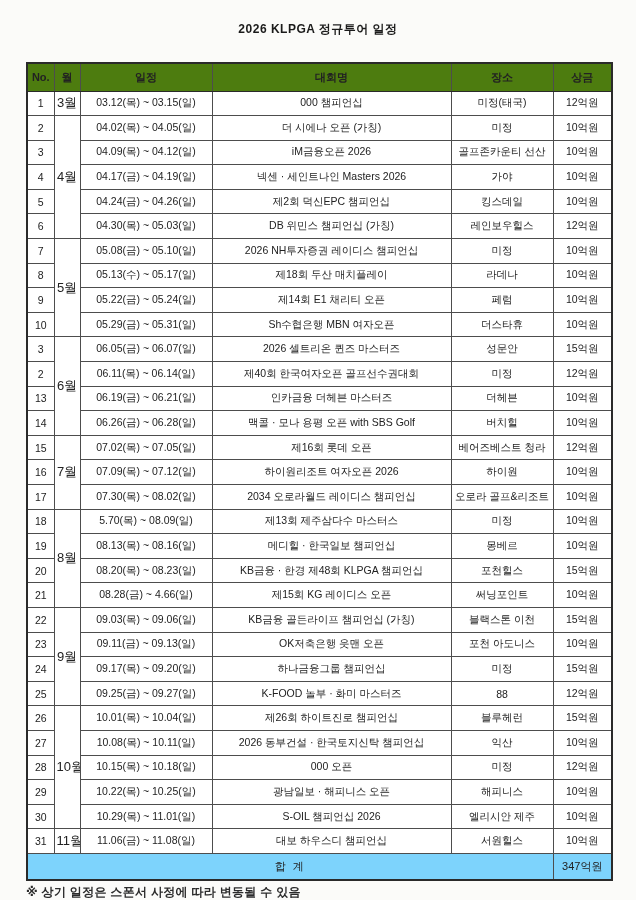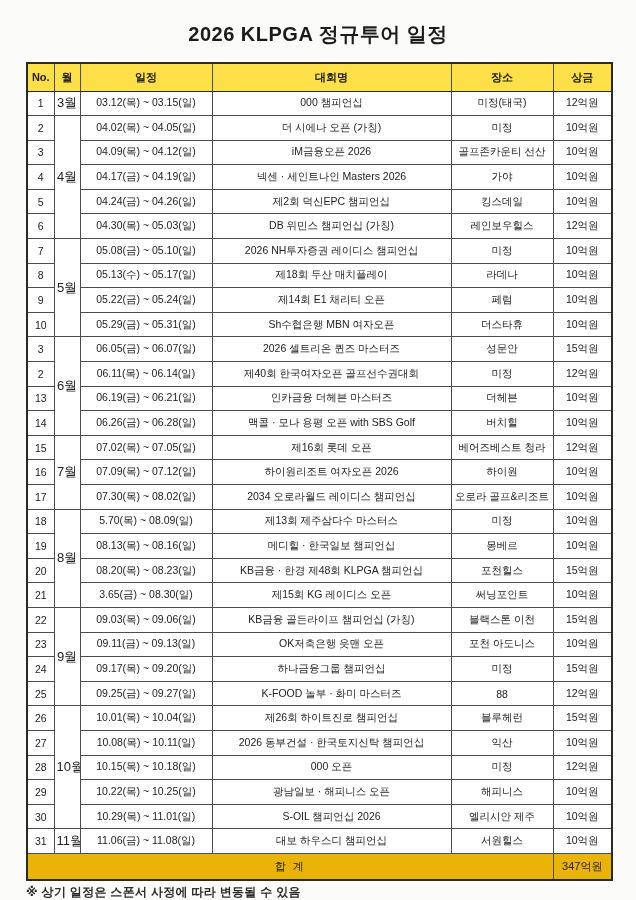--- a/index.html
+++ b/index.html
@@ -6,21 +6,21 @@
   html,body { width:636px; height:900px; }
   body {
     font-family: "Liberation Sans", "DejaVu Sans", sans-serif;
     background:#fbfbf9;
     color:#222;
     position:relative;
   }
   .page-title {
     text-align:center;
     padding-top:21px;
-    font-size:20px;
+    font-size:12px;
     font-weight:bold;
     letter-spacing:0.5px;
     color:#1b1b1b;
   }
   .table-wrap {
     position:absolute;
     left:26px;
     top:62px;
     width:585px;
   }
@@ -36,31 +36,31 @@
     border:1px solid #4d4d4d;
     text-align:center;
     vertical-align:middle;
     font-size:10.5px;
     color:#222;
     padding:0 2px;
     overflow:hidden;
     white-space:nowrap;
   }
   thead th {
-    background:#fde047;
+    background:#4d7c0f;
     height:28px;
     font-weight:bold;
     font-size:11px;
     border-bottom:1.5px solid #2a2a2a;
   }
   tbody td { height:24.6px; background:#fff; }
   tbody td.month-cell { font-size:13px; }
   tfoot td {
     height:27px;
-    background:#eab308;
+    background:#7dd3fc;
     font-size:11px;
     border-top:1.5px solid #2a2a2a;
   }
   tfoot td.total-label { letter-spacing:2px; font-weight:500; }
   .footnote {
     position:absolute;
     left:26px;
     top:884px;
     font-size:12px;
     font-weight:bold;
@@ -235,21 +235,21 @@
         </tr>
         <tr>
           <td>20</td>
           <td>08.20(목) ~ 08.23(일)</td>
           <td>KB금융 · 한경 제48회 KLPGA 챔피언십</td>
           <td>포천힐스</td>
           <td>15억원</td>
         </tr>
         <tr>
           <td>21</td>
-          <td>3.65(금) ~ 08.30(일)</td>
+          <td>08.28(금) ~ 4.66(일)</td>
           <td>제15회 KG 레이디스 오픈</td>
           <td>써닝포인트</td>
           <td>10억원</td>
         </tr>
         <tr>
           <td>22</td>
           <td rowspan="4" class="month-cell">9월</td>
           <td>09.03(목) ~ 09.06(일)</td>
           <td>KB금융 골든라이프 챔피언십 (가칭)</td>
           <td>블랙스톤 이천</td>

